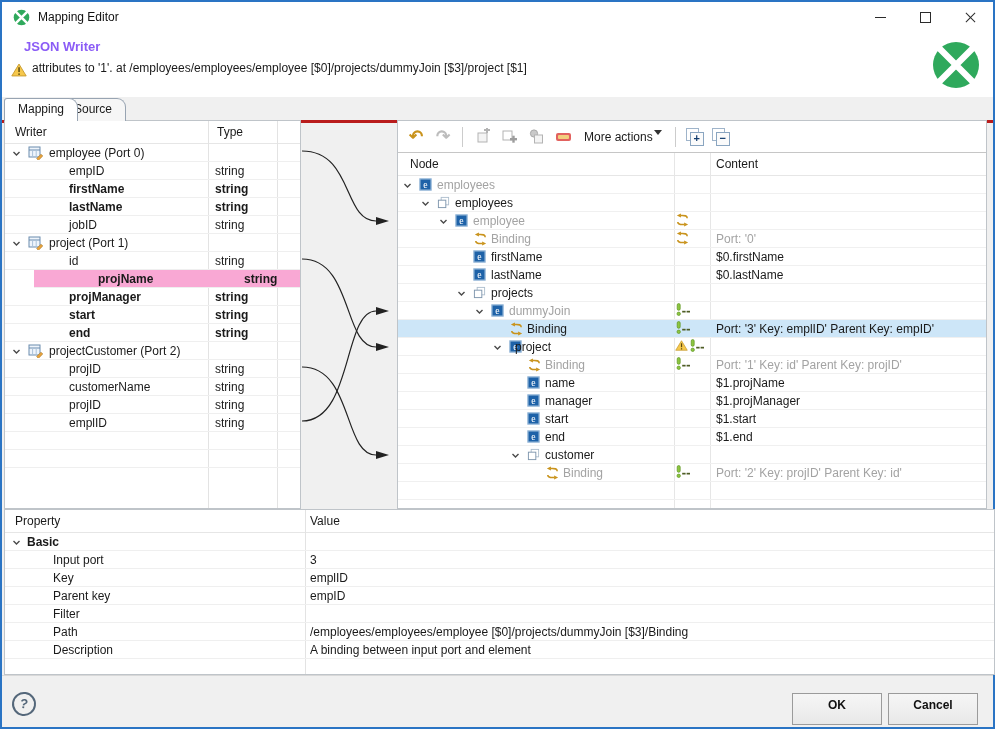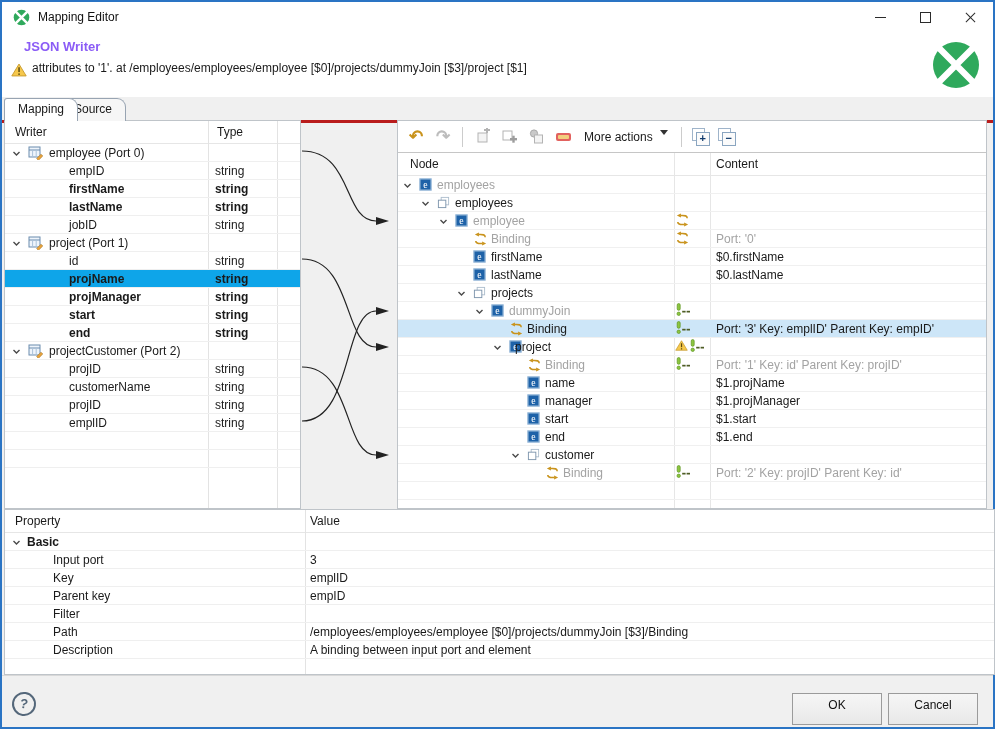--- a/index.html
+++ b/index.html
@@ -33,38 +33,38 @@
   .tab.active{left:2px;z-index:2;background:#fff;}
   .tab.inactive{left:58px;z-index:1;background:#f6f6f6;}
 
   
   .field-table{position:absolute;left:2px;top:118px;width:297px;height:389px;background:#fff;
                border:1px solid #bfc4c9;box-sizing:border-box;overflow:hidden;}
   .ft-head{position:relative;height:22px;border-bottom:1px solid #e6e6e6;}
   .fth{position:absolute;top:4px;left:10px;} .fth2{position:absolute;top:4px;left:212px;}
   .fcol{position:absolute;top:0;bottom:0;width:1px;background:#e3e3e3;}
   .frow{height:17px;position:relative;border-bottom:1px solid #efefef;}
-  .frow.sel{background:#0ea5e9;}
+  .frow.sel{background:#f9a8d4;margin-left:29px;}
   .fname{position:absolute;left:64px;top:2px;white-space:nowrap;}
   .fname.portname{left:44px;}
   .ftype{position:absolute;left:210px;top:2px;}
   .b{font-weight:bold;}
 
   .connector-area{position:absolute;left:299px;top:118px;width:96px;height:389px;}
 
   .tree-panel{position:absolute;left:395px;top:118px;width:590px;height:389px;background:#fff;
               border:1px solid #bfc4c9;box-sizing:border-box;}
   .toolbar{position:absolute;left:0;right:0;top:0;height:31px;display:flex;align-items:center;padding-left:8px;gap:7px;}
   .tbi{display:inline-flex;align-items:center;justify-content:center;width:20px;height:20px;}
   .undo-glyph{font-size:17px;font-weight:bold;color:#c9931c;line-height:18px;}
   .redo-glyph{font-size:17px;font-weight:bold;color:#bdbdbd;line-height:18px;}
   .tsep{width:1px;height:20px;background:#cccccc;margin:0 2px;}
   .minus-shape{width:15px;height:8px;background:#e2625f;border-radius:2px;position:relative;}
   .minus-shape:after{content:"";position:absolute;left:2px;top:2px;right:2px;bottom:2px;background:#f2cf7e;border-radius:1px;}
-  .more-actions{display:flex;gap:7px;padding:2px 4px;}
+  .more-actions{display:flex;gap:1px;padding:2px 4px;}
   .caret{width:0;height:0;border-left:4px solid transparent;border-right:4px solid transparent;border-top:5px solid #333;}
   .dbl{position:relative;width:19px;height:19px;display:inline-block;}
   .dbl .back{position:absolute;left:1px;top:1px;width:11px;height:11px;border:1px solid #9fb4ca;background:#fff;}
   .dbl .front{position:absolute;left:5px;top:5px;width:12px;height:12px;border:1px solid #8aa5c0;background:#fbfbfb;
               color:#123c6e;font-weight:bold;font-size:11px;line-height:11px;text-align:center;}
 
   .tree-table{position:absolute;left:0;right:0;top:31px;bottom:0;border-top:1px solid #c6c6c6;overflow:hidden;}
   .tt-head{position:relative;height:22px;border-bottom:1px solid #e6e6e6;}
   .tth{position:absolute;top:4px;left:12px;} .tth2{position:absolute;top:4px;left:318px;}
   .tcol{position:absolute;top:0;bottom:0;width:1px;background:#e6e6e6;}
@@ -90,21 +90,21 @@
   .plabel{position:absolute;left:48px;top:2px;}
   .prow.group .plabel{left:22px;font-weight:bold;}
   .prow .ic.chevron{left:7px;top:5px;position:absolute;}
   .pvalue{position:absolute;left:305px;top:2px;white-space:nowrap;}
 
   
   .footer{position:absolute;left:0;right:0;top:673px;bottom:0;background:#f0f0f0;border-top:1px solid #d8d8d8;}
   .help-circle{position:absolute;left:10px;top:16px;width:20px;height:20px;border:2px solid #54677a;border-radius:50%;
                color:#54677a;font-weight:bold;font-size:13px;text-align:center;line-height:19px;transform:rotate(8deg);}
   .btn{position:absolute;top:17px;width:90px;height:32px;border:1px solid #9b9b9b;background:linear-gradient(#f6f6f6,#e8e8e8);
-       text-align:center;line-height:22px;font-size:12px;color:#111;box-sizing:border-box;}
+       text-align:center;line-height:22px;font-size:12px;color:#111;box-sizing:border-box;font-weight:bold;}
   .btn.ok{right:111px;} .btn.cancel{right:15px;}
 </style>
 </head>
 <body>
 
 <div class="window">
 
   <div class="titlebar">
     <svg class="app-icon" viewBox="0 0 24 24">
       <circle cx="12" cy="12" r="11" fill="#2fa95c"></circle>

